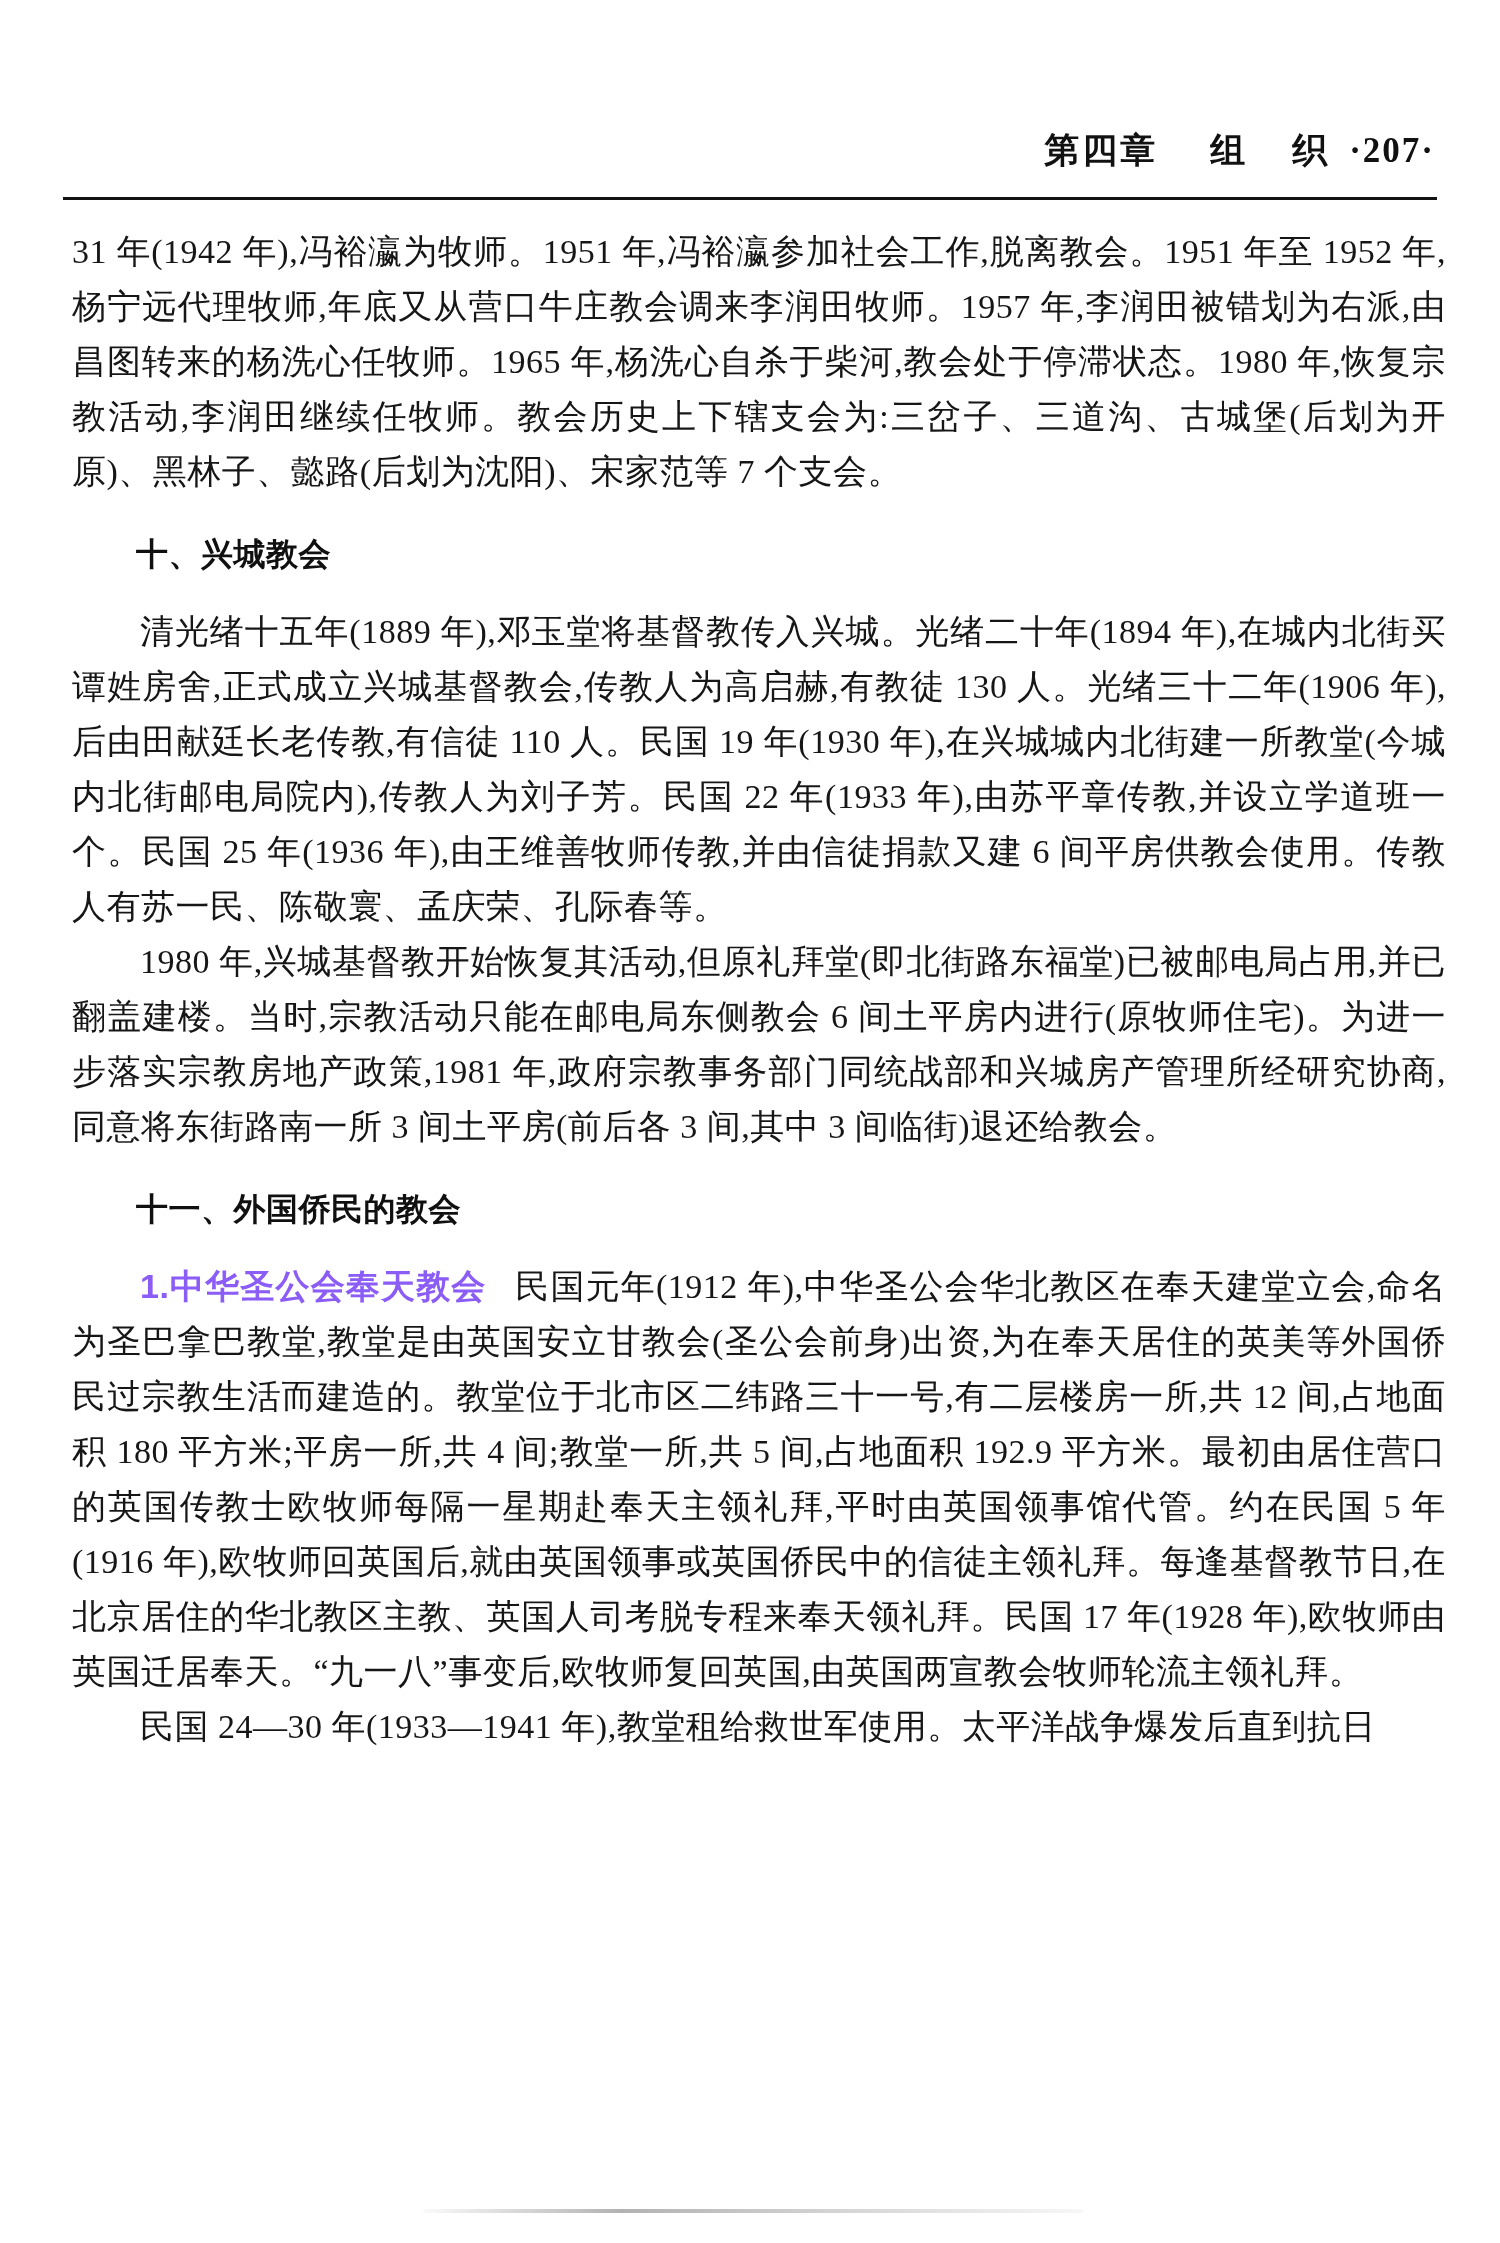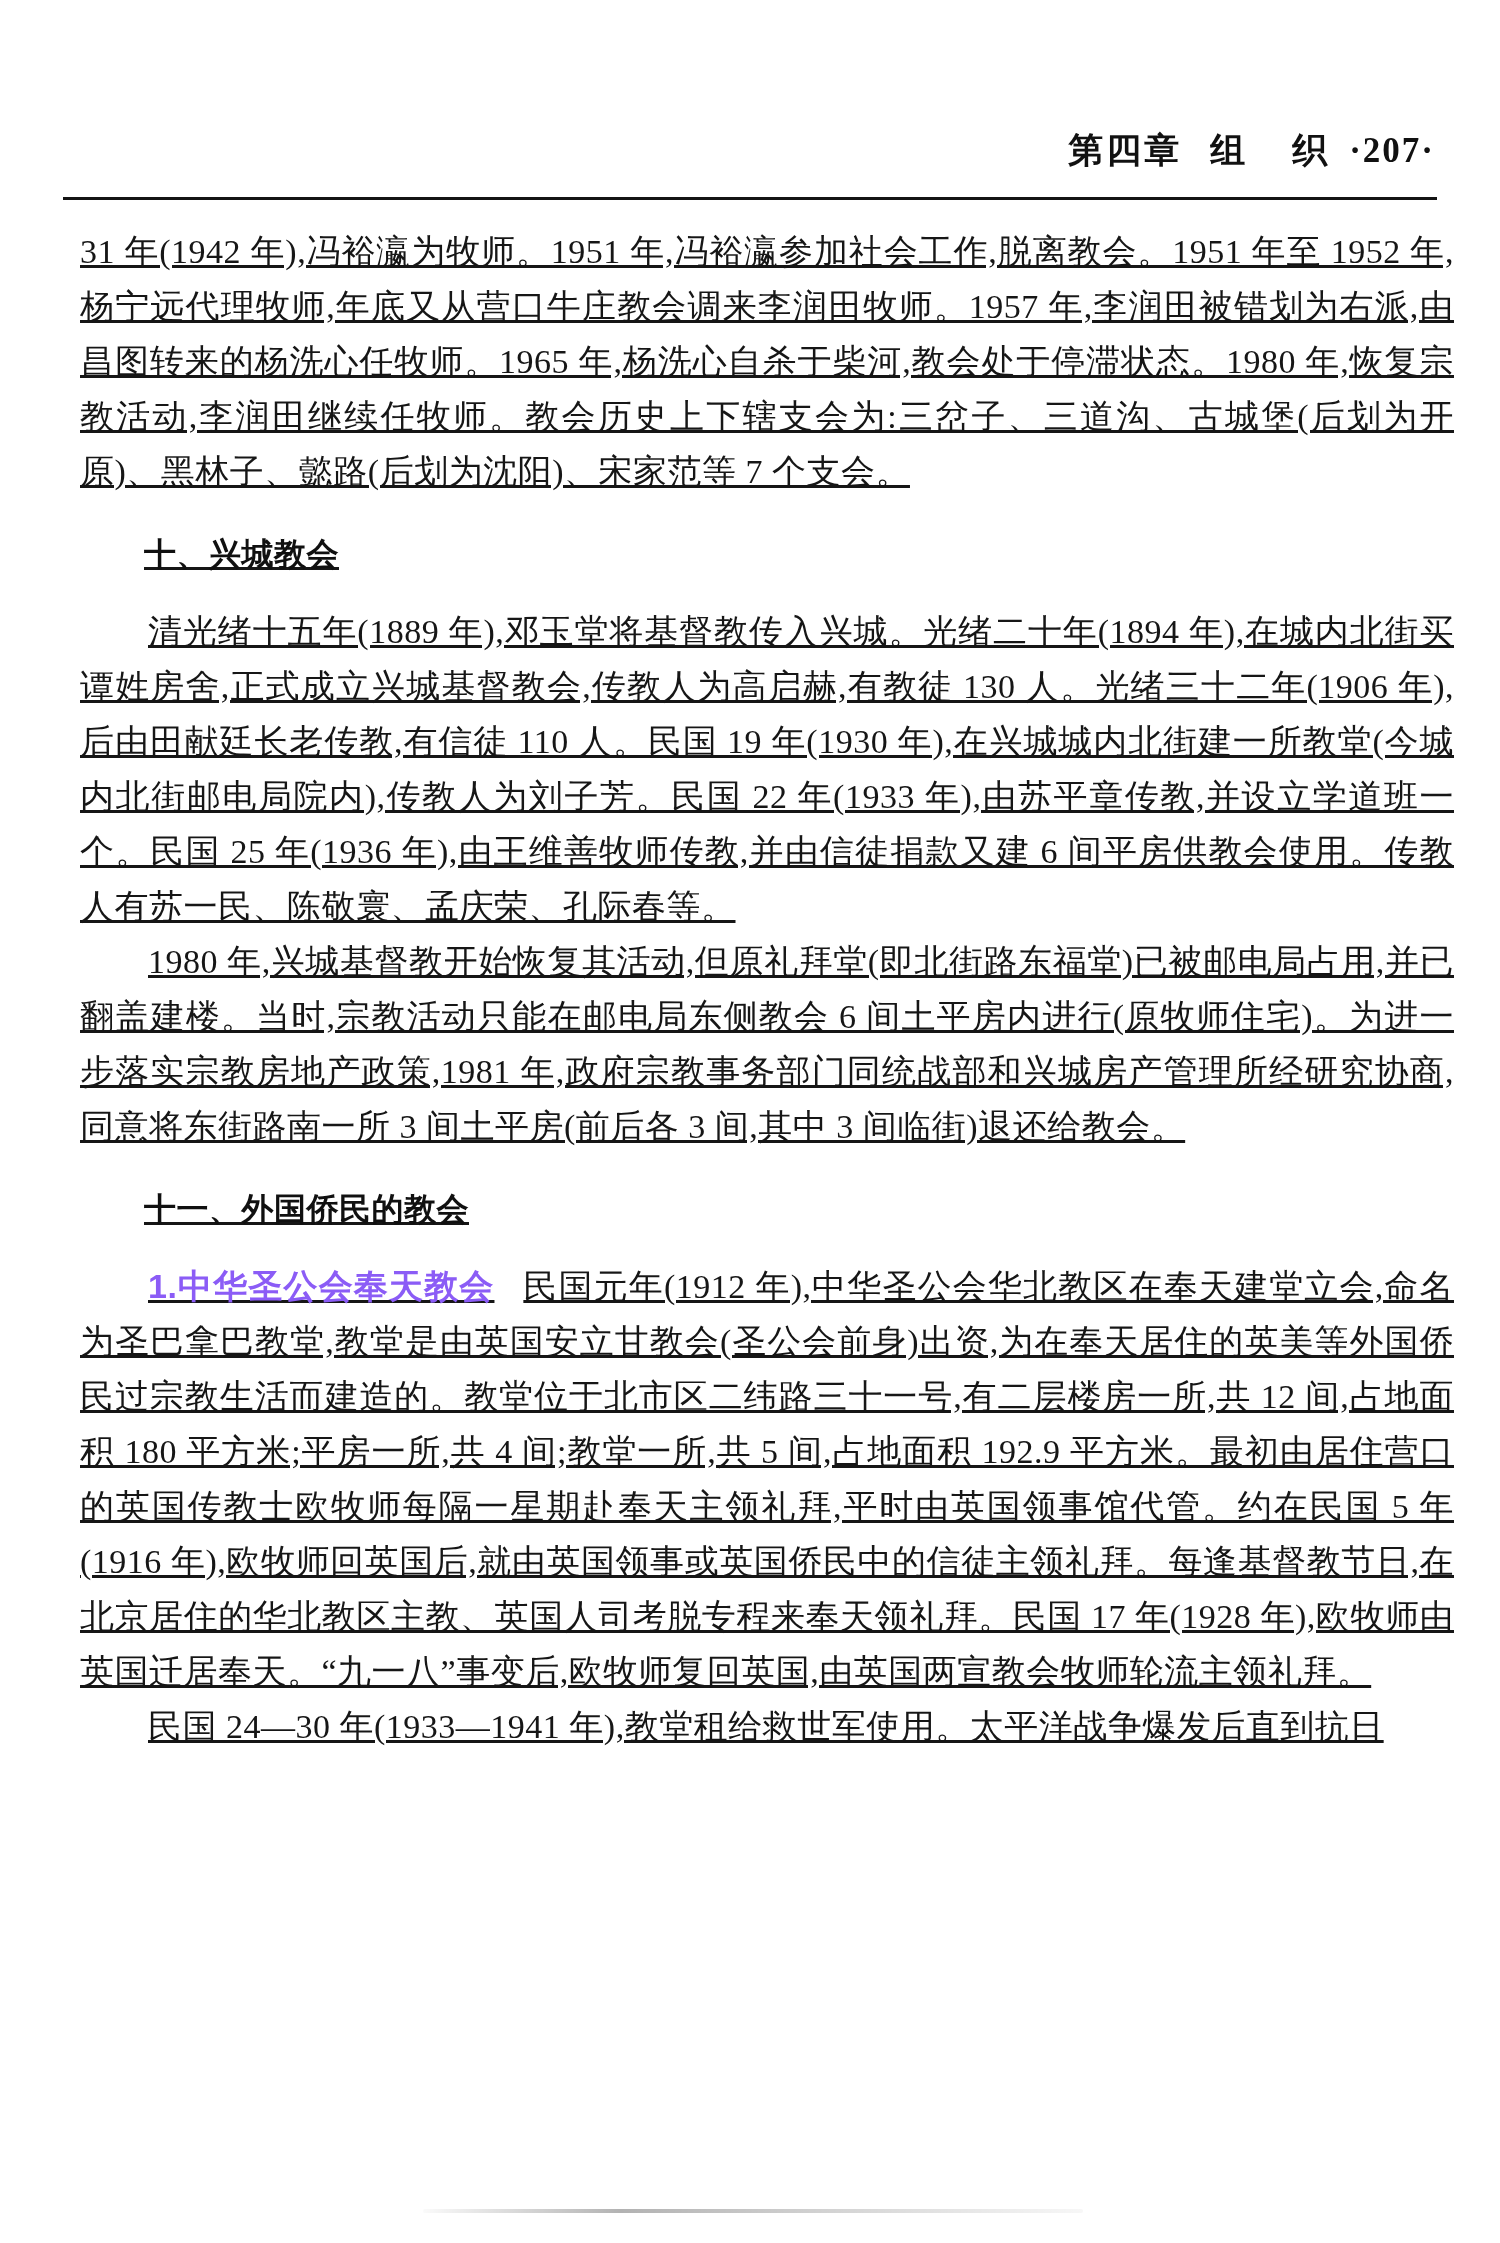--- a/index.html
+++ b/index.html
@@ -27,46 +27,45 @@
     top: 130px;
     right: 2px;
     font-family: "Liberation Sans", "DejaVu Sans", sans-serif;
     font-weight: bold;
     font-size: 35px;
     line-height: 40px;
     white-space: nowrap;
     color: #111;
   }
   .rh-chapter { letter-spacing: 3px; }
-  .rh-section { margin-left: 28px; letter-spacing: 6px; }
+  .rh-section { margin-left: 52px; letter-spacing: 6px; }
   .rh-page {
     margin-left: 16px;
     font-family: "Liberation Serif", "DejaVu Serif", serif;
     letter-spacing: 2px;
   }
   .rule {
     position: absolute;
     top: 197px;
     left: 0;
     width: 100%;
     height: 3px;
     background: #141414;
   }
   
   .body-text {
     position: absolute;
     top: 224px;
-    left: 17px;
+    left: 9px;
     width: 100%;
     font-size: 34px;
     line-height: 55px;
     text-align: justify;
     text-justify: inter-character;
     letter-spacing: 0.5px;
-    text-decoration: underline;
   }
   .body-text p {
     margin: 0;
     text-indent: 2em;
   }
   .body-text p.no-indent {
     text-indent: 0;
   }
   .body-text h2 {
     font-family: "Liberation Sans", "DejaVu Sans", sans-serif;

